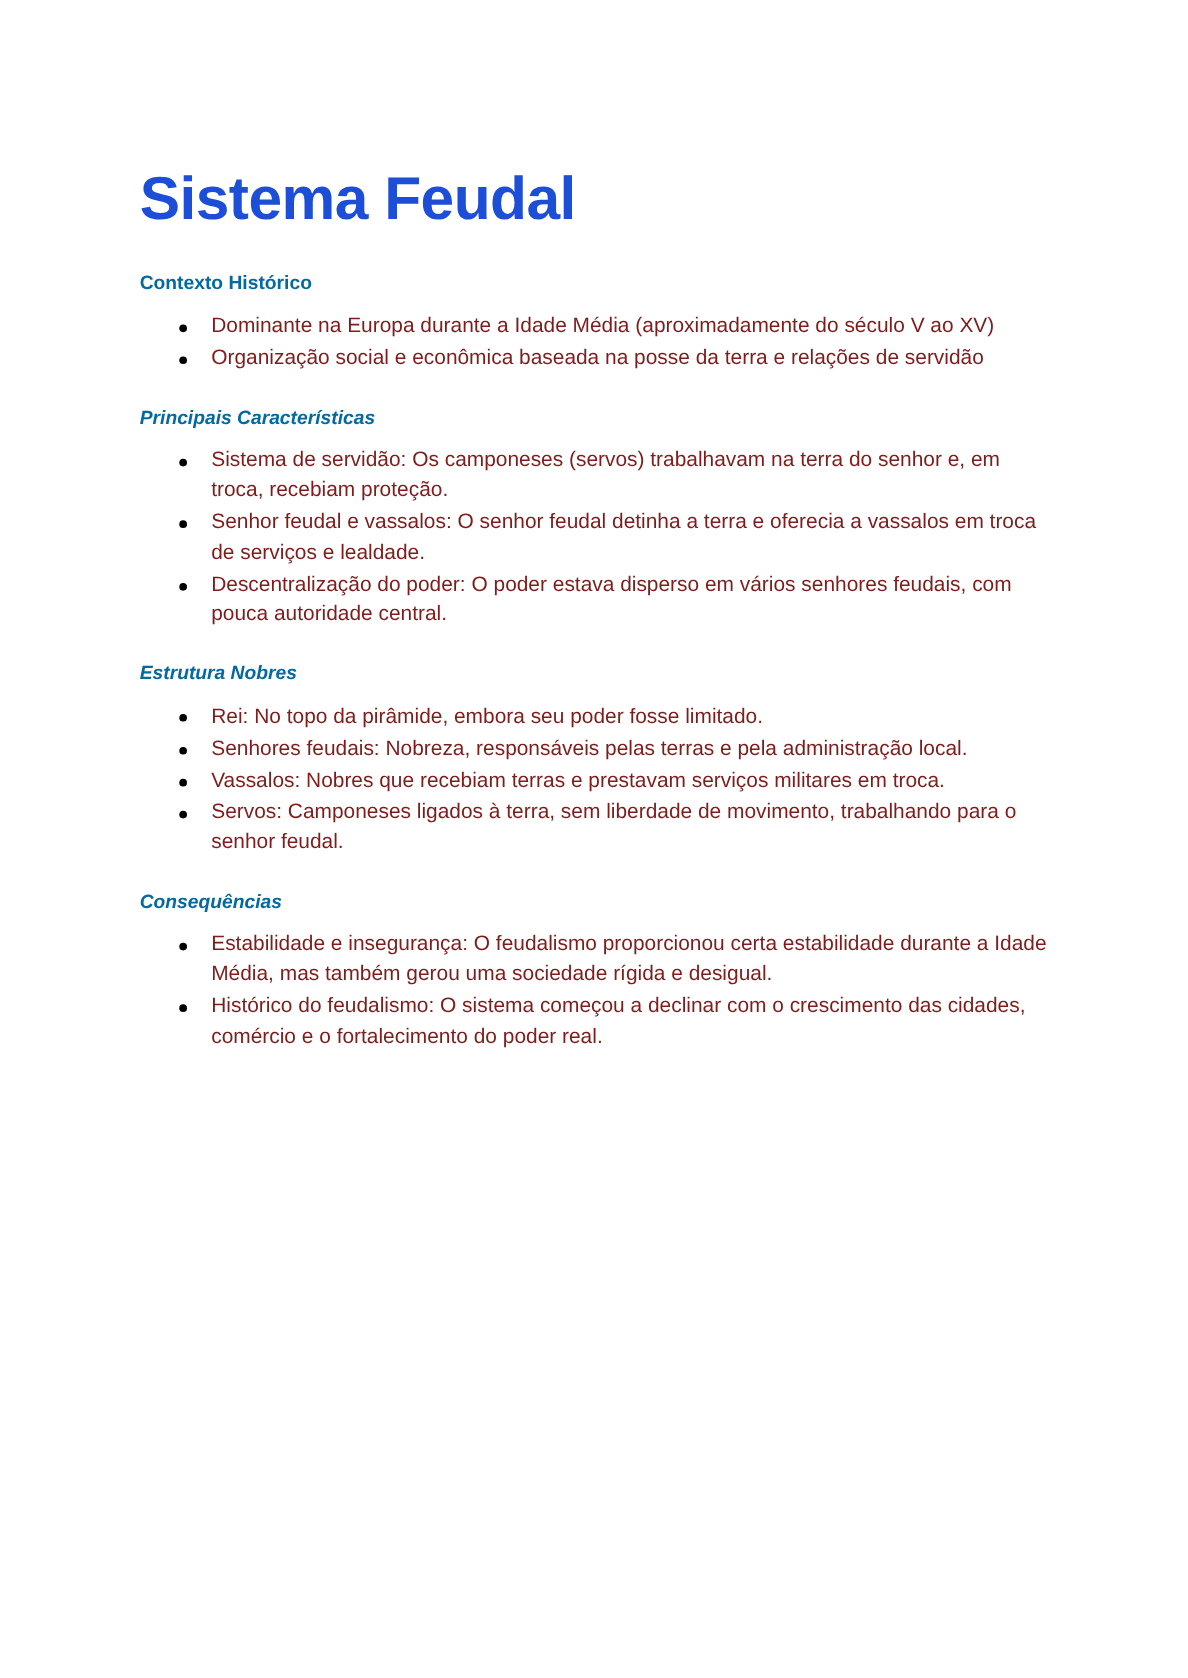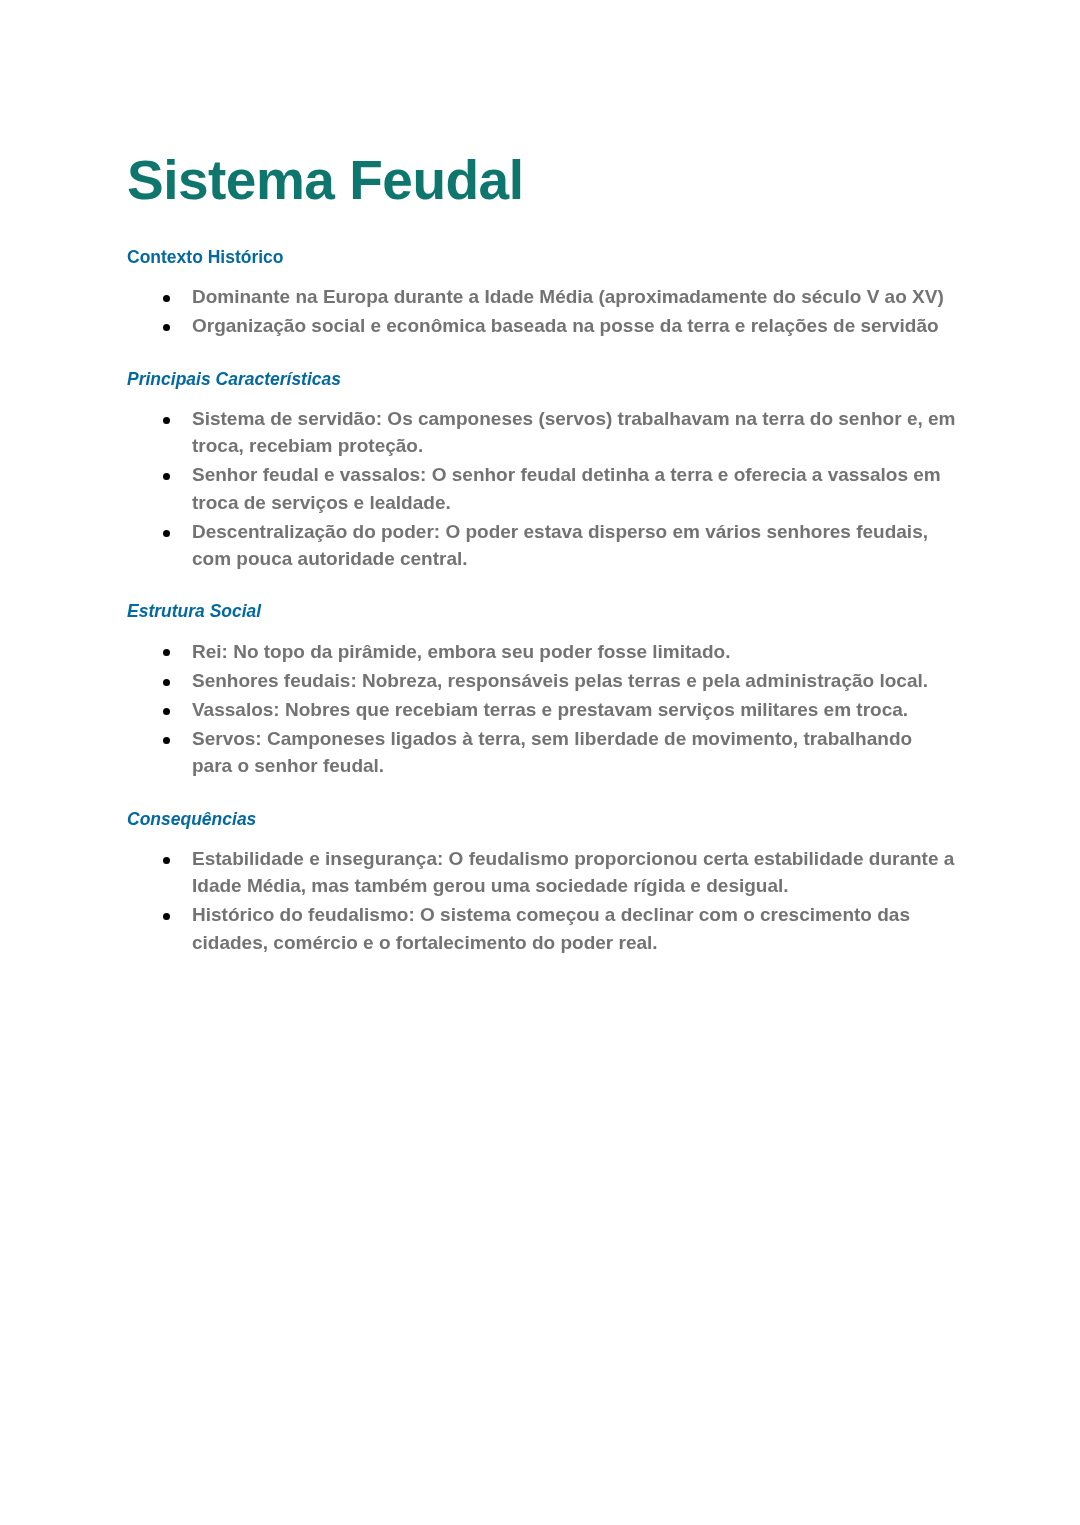--- a/index.html
+++ b/index.html
@@ -27,21 +27,21 @@
     left: 127px;
     top: 150px;
     width: 830px;
   }
   .doc-title {
     font-size: 55px;
     font-weight: bold;
     line-height: 1.12;
     letter-spacing: -0.5px;
     margin: 0 0 34px 0;
-    color: #0f766e;
+    color: #1d4ed8;
   }
   .section {
     margin: 0 0 4px 0;
   }
   .section-heading {
     font-size: 17.5px;
     font-weight: bold;
     line-height: 1.35;
     margin: 0 0 14px 0;
     color: #0369a1;
@@ -52,24 +52,24 @@
   }
   ul.bullets {
     list-style: none;
     margin: 0 0 28px 0;
     padding: 0;
   }
   ul.bullets li {
     position: relative;
     padding-left: 65px;
     font-size: 19px;
-    font-weight: bold;
+    font-weight: normal;
     line-height: 1.43;
     margin: 0 0 2px 0;
-    color: #737373;
+    color: #7f1d1d;
     text-align: left;
   }
   ul.bullets li .bullet-dot {
     position: absolute;
     left: 36px;
     top: 0.62em;
     width: 7px;
     height: 7px;
     border-radius: 50%;
     background: #000000;
@@ -113,21 +113,21 @@
               <span class="bullet-dot"></span>
               <span class="bullet-text">Senhor feudal e vassalos: O senhor feudal detinha a terra e oferecia a vassalos em troca de serviços e lealdade.</span>
             </li>
             <li>
               <span class="bullet-dot"></span>
               <span class="bullet-text">Descentralização do poder: O poder estava disperso em vários senhores feudais, com pouca autoridade central.</span>
             </li>
           </ul>
         </section>
         <section class="section">
-          <h2 class="section-heading">Estrutura Social</h2>
+          <h2 class="section-heading">Estrutura Nobres</h2>
           <ul class="bullets">
             <li>
               <span class="bullet-dot"></span>
               <span class="bullet-text">Rei: No topo da pirâmide, embora seu poder fosse limitado.</span>
             </li>
             <li>
               <span class="bullet-dot"></span>
               <span class="bullet-text">Senhores feudais: Nobreza, responsáveis pelas terras e pela administração local.</span>
             </li>
             <li>

